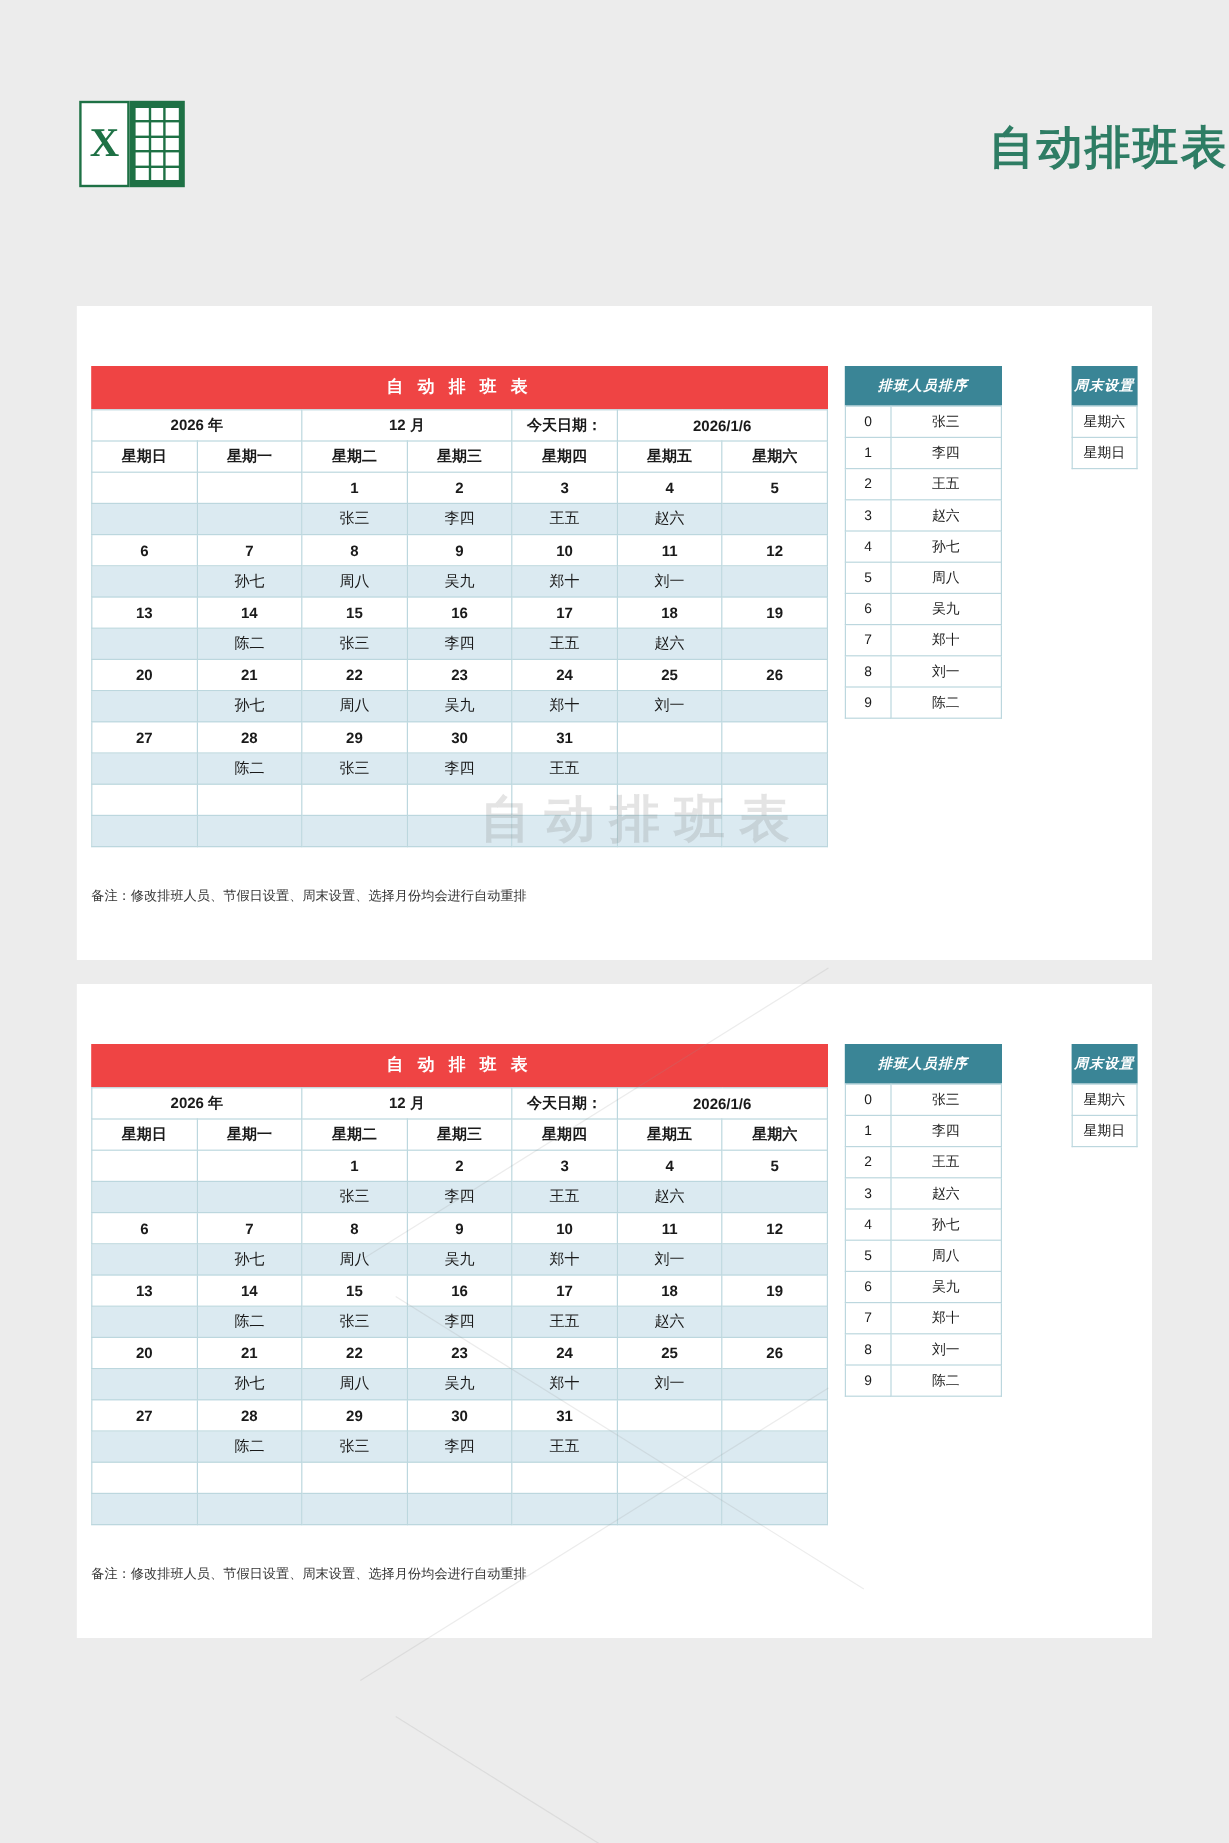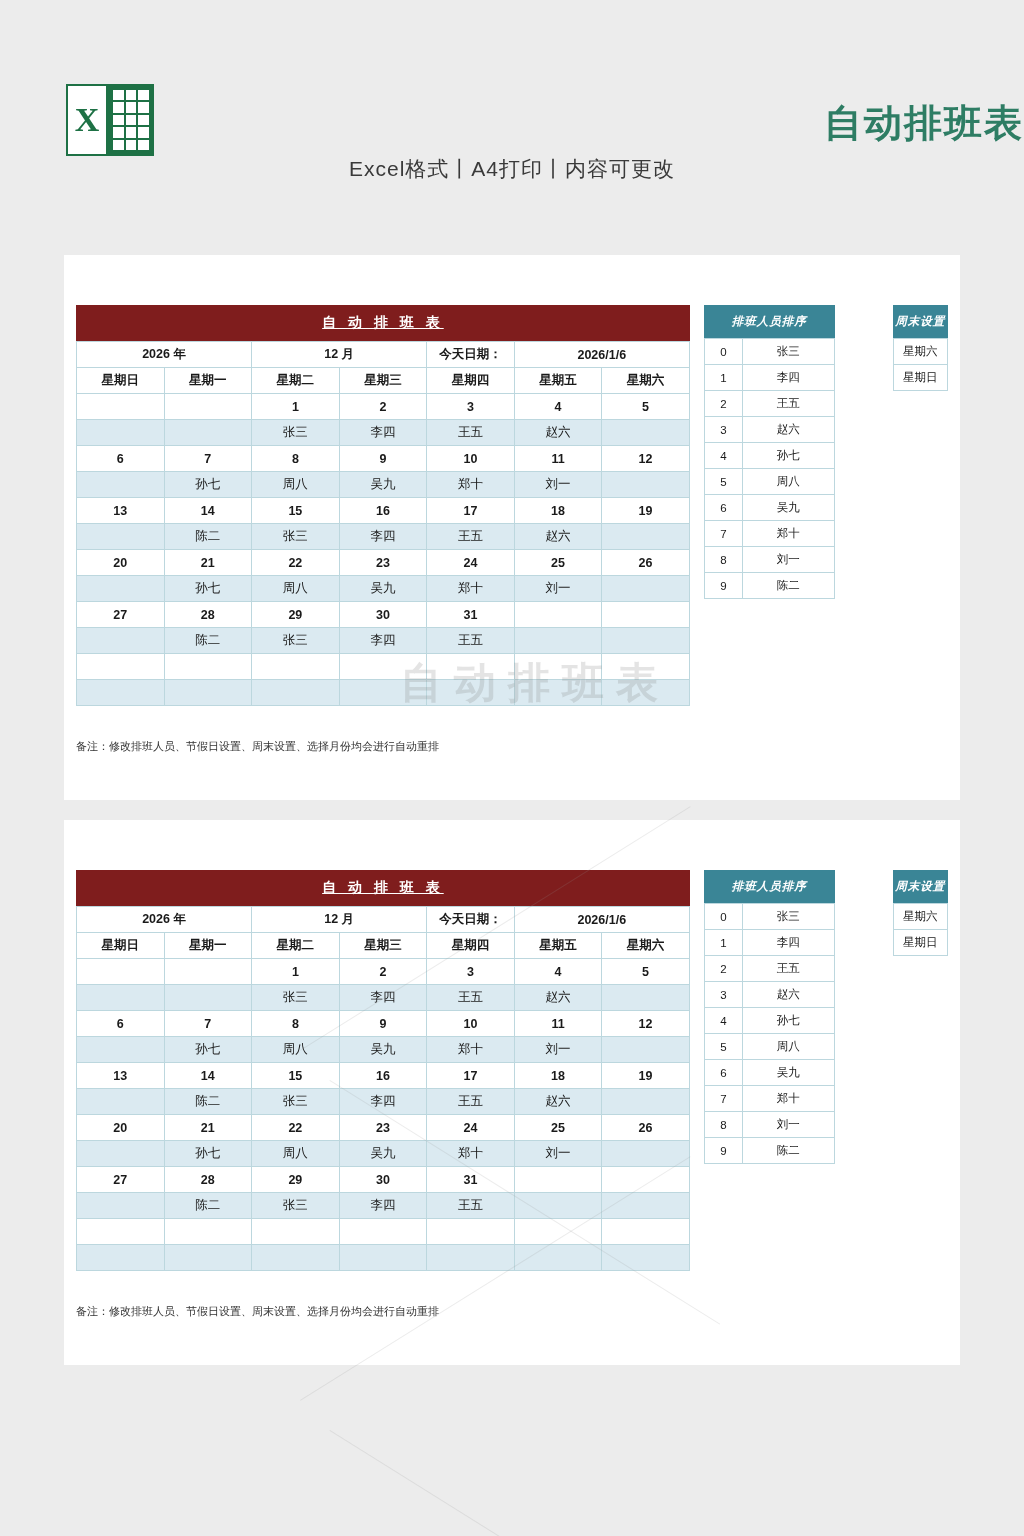--- a/index.html
+++ b/index.html
@@ -82,28 +82,27 @@
   .sheet {
     position: absolute;
     left: 12px; top: 50px;
     width: 872px;
   }
   .row-flex { display: flex; align-items: flex-start; }
 
   
   .cal-block { width: 620px; }
   .cal-title {
-    background: #7f1d1d;
+    background: #ef4444;
     color: #ffffff;
     text-align: center;
     font-size: 14px;
     font-weight: bold;
     letter-spacing: 4px;
     padding: 9px 0;
-    text-decoration: underline;
   }
   table.cal {
     width: 100%;
     border-collapse: collapse;
     table-layout: fixed;
     padding-left: 24px;
   }
   table.cal td {
     height: 26px;
     text-align: center;
@@ -223,21 +222,20 @@
           <span></span>
             <span></span>
             <span></span>
           <span></span>
             <span></span>
             <span></span>
         </div>
       </div>
     </div>
     <div class="title-main">自动排班表</div>
-    <div class="title-sub">Excel格式丨A4打印丨内容可更改</div>
   </div>
 
   <div class="card" id="card-1">
     <div class="sheet">
       <div class="row-flex">
 
         <div class="cal-block">
           <div class="cal-title">自 动 排 班 表</div>
           <table class="cal">
             <tbody>

